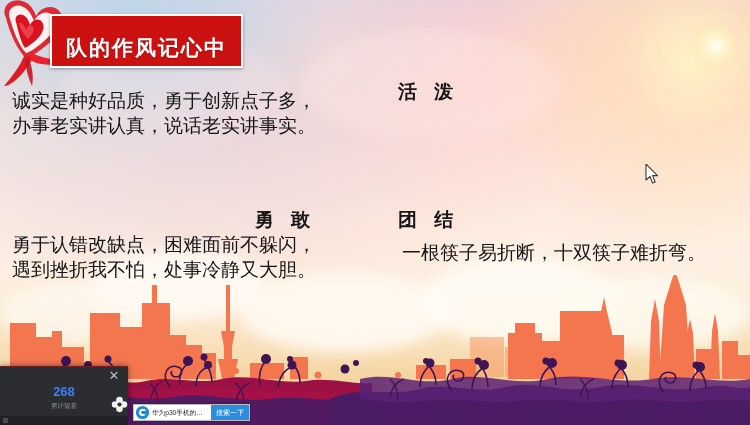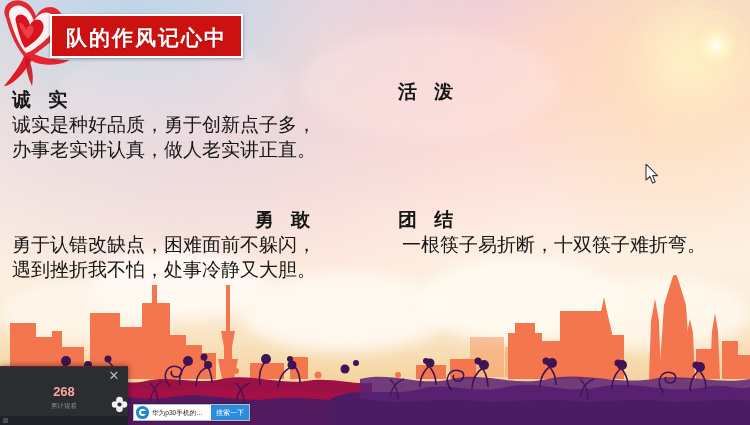--- a/index.html
+++ b/index.html
@@ -43,21 +43,21 @@
   }
 
   
   #heart-art{ position:absolute; left:-2px; top:-4px; width:78px; height:92px; }
 
   
   #title-banner{
     position:absolute; left:50px; top:14px;
     background:#cc1111;
     border:2px solid #fff;
-    padding:9px 14px 5px 14px;
+    padding:19px 14px 5px 14px;
     box-shadow:0 1px 3px rgba(0,0,0,.35);
   }
   #title-banner .t{
     color:#ffffff; font-size:21px; line-height:26px;
     font-weight:bold; letter-spacing:2px; white-space:nowrap;
     text-shadow:0 1px 1px rgba(0,0,0,.25);
   }
 
   
   .block{ position:absolute; color:#171717; }
@@ -67,21 +67,21 @@
   }
   .blk-line{
     font-size:19px; line-height:25px; white-space:nowrap; color:#161616;
     letter-spacing:0px;
   }
   #blk-chengshi{ left:12px; top:88px; }
   #blk-huopo   { left:398px; top:80px; }
   #blk-huopo .blk-line{ padding-left:8px; }
   #blk-yonggan { left:12px; top:208px; }
   #blk-tuanjie { left:398px; top:208px; }
-  #blk-tuanjie .blk-line{ padding-left:4px; }
+  #blk-tuanjie .blk-line{ padding-left:4px;margin-top:8px; }
   #blk-huopo .blk-head{ letter-spacing:6px; }
   #blk-tuanjie .blk-head{ letter-spacing:6px; }
   #blk-yonggan .blk-head{ letter-spacing:6px;text-align:right; }
   #blk-chengshi .blk-head{ letter-spacing:6px; }
 
   
   #scenery{ position:absolute; left:0; bottom:0; width:750px; height:150px; }
 
   
   #cursor{ position:absolute; left:645px; top:164px; width:14px; height:20px; }
@@ -91,21 +91,21 @@
     position:absolute; left:0px; top:366px; width:128px; height:59px;
     background:#2b2d31; border-top:1px solid #6b1f24;
     box-shadow:0 0 6px rgba(0,0,0,.5);
   }
   #stats-close{
     position:absolute; right:7px; top:2px; width:14px; height:14px;
     color:#b9bbc0; font-size:13px; line-height:14px; text-align:center; cursor:pointer;
   }
   #stats-nums{ position:absolute; left:0; top:17px; width:128px; display:flex; }
   .stat{ flex:1; text-align:center; }
-  .stat .num{ color:#fca5a5; font-size:13px; font-weight:bold; line-height:15px; }
+  .stat .num{ color:#3b82f6; font-size:13px; font-weight:bold; line-height:15px; }
   .stat .lbl{ color:#8b8e95; font-size:7px; line-height:10px; margin-top:2px; transform:scale(.92); }
   #stats-bottombar{
     position:absolute; left:0; bottom:0; width:128px; height:9px; background:#212227;
   }
   #stats-bottombar .dot{
     position:absolute; left:3px; top:2px; width:5px; height:5px; background:#4b4d53;
   }
   #flower-logo{
     position:absolute; left:110px; top:395px; width:19px; height:19px;
   }
@@ -152,23 +152,22 @@
     <path d="M26 60 C22 70 16 78 6 90 C12 90 22 82 30 70 C34 64 36 62 36 60 Z" fill="#de1c26"></path>
     <path d="M34 57 C44 62 56 64 72 64 C60 70 46 70 36 66 C32 64 32 60 34 57 Z" fill="#e9232d"></path>
     <path d="M30 61 C34 70 36 80 34 90 C30 82 28 72 27 63 Z" fill="#c9141f" opacity=".9"></path>
   </svg>
 
   <div id="title-banner">
     <div class="t">队的作风记心中</div>
   </div>
 
   <div class="block" id="blk-chengshi">
-    <div class="blk-head">诚 实</div>
     <div class="blk-line">诚实是种好品质，勇于创新点子多，</div>
-    <div class="blk-line">办事老实讲认真，做人老实讲正直。</div>
+    <div class="blk-line">办事老实讲认真，说话老实讲事实。</div>
   </div>
 
   <div class="block" id="blk-huopo">
     <div class="blk-head">活 泼</div>
   </div>
 
   <div class="block" id="blk-yonggan">
     <div class="blk-head">勇 敢</div>
     <div class="blk-line">勇于认错改缺点，困难面前不躲闪，</div>
     <div class="blk-line">遇到挫折我不怕，处事冷静又大胆。</div>

